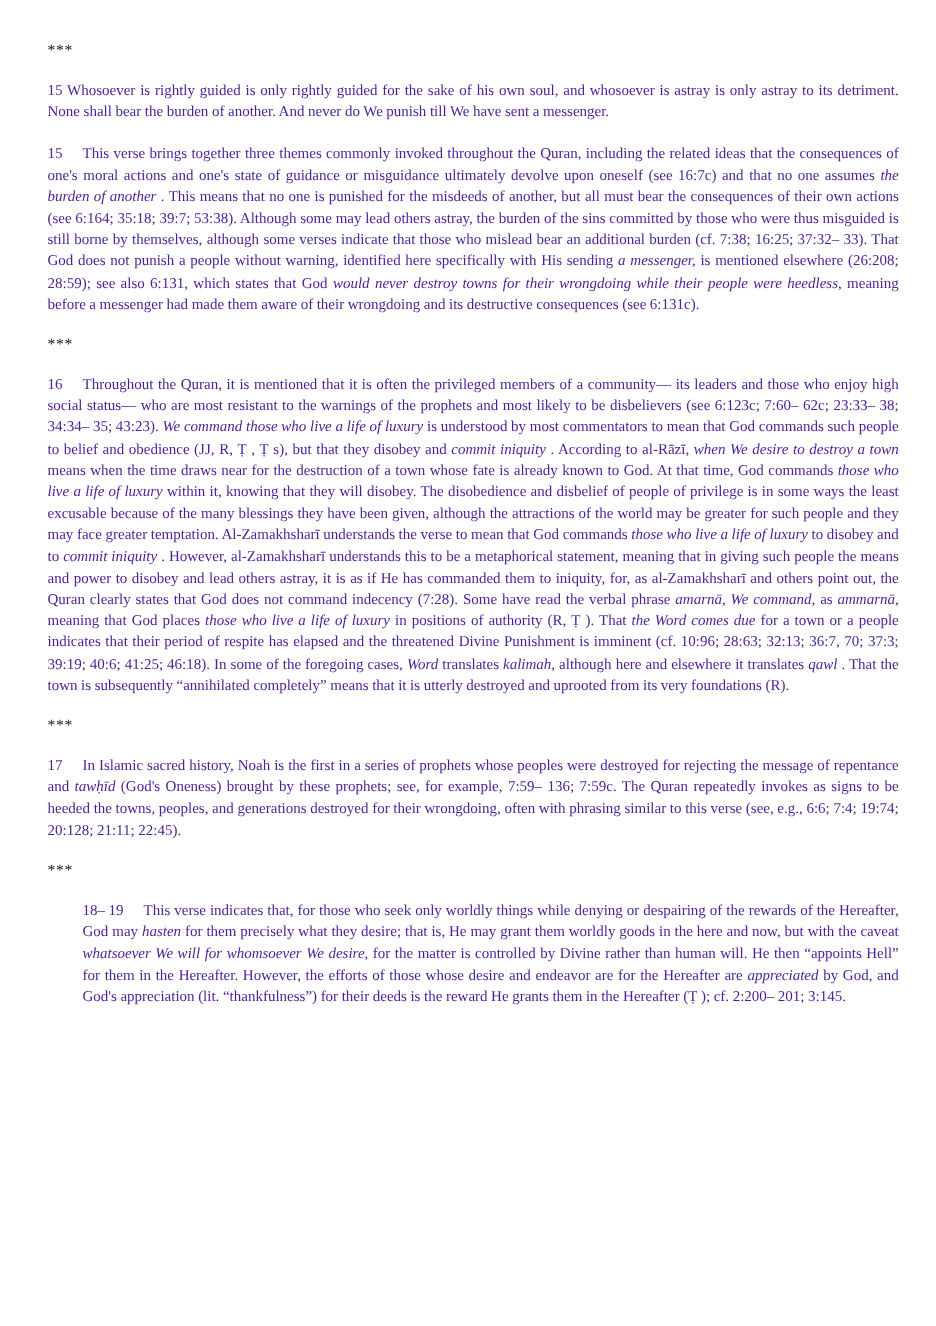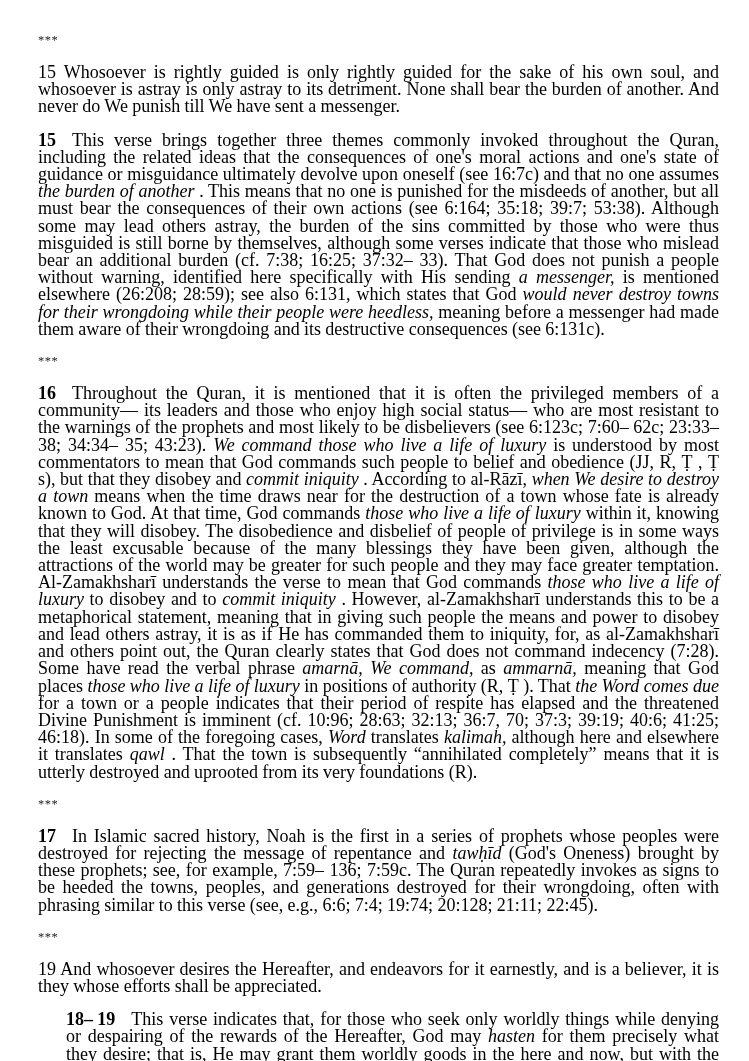--- a/index.html
+++ b/index.html
@@ -28,38 +28,37 @@
   .divider {
     font-size: 12.5px;
     line-height: 14px;
     letter-spacing: 0.5px;
     color: #1a1a1a;
     margin: 0 0 17px 0;
     height: 14px;
   }
   p.para {
     margin: 0 0 16px 0;
-    font-size: 18px;
+    font-size: 12px;
     line-height: 17.2px;
     text-align: justify;
     text-justify: inter-word;
-    color: #000000;
+    color: #4c1d95;
     word-spacing: -0.15px;
   }
   p.para:last-child { margin-bottom: 0; margin-left: 28px; }
 
   
   p.verse {
     margin-bottom: 16px;
   }
   
   .cnum {
     display: inline-block;
     min-width: 0;
-    font-weight: bold;
   }
   .gap {
     display: inline-block;
     width: 16px;
   }
   i, .it {
     font-style: italic;
   }
 </style>
 </head>
@@ -80,18 +79,17 @@
     <p class="para"><span class="cnum">16</span><span class="gap"></span>Throughout the Quran, it is mentioned that it is often the privileged members of a community— its leaders and those who enjoy high social status— who are most resistant to the warnings of the prophets and most likely to be disbelievers (see 6:123c; 7:60– 62c; 23:33– 38; 34:34– 35; 43:23). <i>We command those who live a life of luxury</i> is understood by most commentators to mean that God commands such people to belief and obedience (JJ, R, Ṭ , Ṭ s), but that they disobey and <i>commit iniquity</i> . According to al-Rāzī, <i>when We desire to destroy a town</i> means when the time draws near for the destruction of a town whose fate is already known to God. At that time, God commands <i>those who live a life of luxury</i> within it, knowing that they will disobey. The disobedience and disbelief of people of privilege is in some ways the least excusable because of the many blessings they have been given, although the attractions of the world may be greater for such people and they may face greater temptation. Al-Zamakhsharī understands the verse to mean that God commands <i>those who live a life of luxury</i> to disobey and to <i>commit iniquity</i> . However, al-Zamakhsharī understands this to be a metaphorical statement, meaning that in giving such people the means and power to disobey and lead others astray, it is as if He has commanded them to iniquity, for, as al-Zamakhsharī and others point out, the Quran clearly states that God does not command indecency (7:28). Some have read the verbal phrase <i>amarnā, We command,</i> as <i>ammarnā,</i> meaning that God places <i>those who live a life of luxury</i> in positions of authority (R, Ṭ ). That <i>the Word comes due</i> for a town or a people indicates that their period of respite has elapsed and the threatened Divine Punishment is imminent (cf. 10:96; 28:63; 32:13; 36:7, 70; 37:3; 39:19; 40:6; 41:25; 46:18). In some of the foregoing cases, <i>Word</i> translates <i>kalimah,</i> although here and elsewhere it translates <i>qawl</i> . That the town is subsequently “annihilated completely” means that it is utterly destroyed and uprooted from its very foundations (R).</p>
 
     <div class="divider">***</div>
 
 
     <p class="para"><span class="cnum">17</span><span class="gap"></span>In Islamic sacred history, Noah is the first in a series of prophets whose peoples were destroyed for rejecting the message of repentance and <i>tawḥīd</i> (God's Oneness) brought by these prophets; see, for example, 7:59– 136; 7:59c. The Quran repeatedly invokes as signs to be heeded the towns, peoples, and generations destroyed for their wrongdoing, often with phrasing similar to this verse (see, e.g., 6:6; 7:4; 19:74; 20:128; 21:11; 22:45).</p>
 
     <div class="divider">***</div>
 
 
-    <p class="para verse">19 And whosoever desires the Hereafter, and endeavors for it earnestly, and is a believer, it is they whose efforts shall be appreciated.</p>
 
     <p class="para"><span class="cnum">18– 19</span><span class="gap"></span>This verse indicates that, for those who seek only worldly things while denying or despairing of the rewards of the Hereafter, God may <i>hasten</i> for them precisely what they desire; that is, He may grant them worldly goods in the here and now, but with the caveat <i>whatsoever We will for whomsoever We desire,</i> for the matter is controlled by Divine rather than human will. He then “appoints Hell” for them in the Hereafter. However, the efforts of those whose desire and endeavor are for the Hereafter are <i>appreciated</i> by God, and God's appreciation (lit. “thankfulness”) for their deeds is the reward He grants them in the Hereafter (Ṭ ); cf. 2:200– 201; 3:145.</p>
 
   </div>
 </div>
 
 </body></html>

